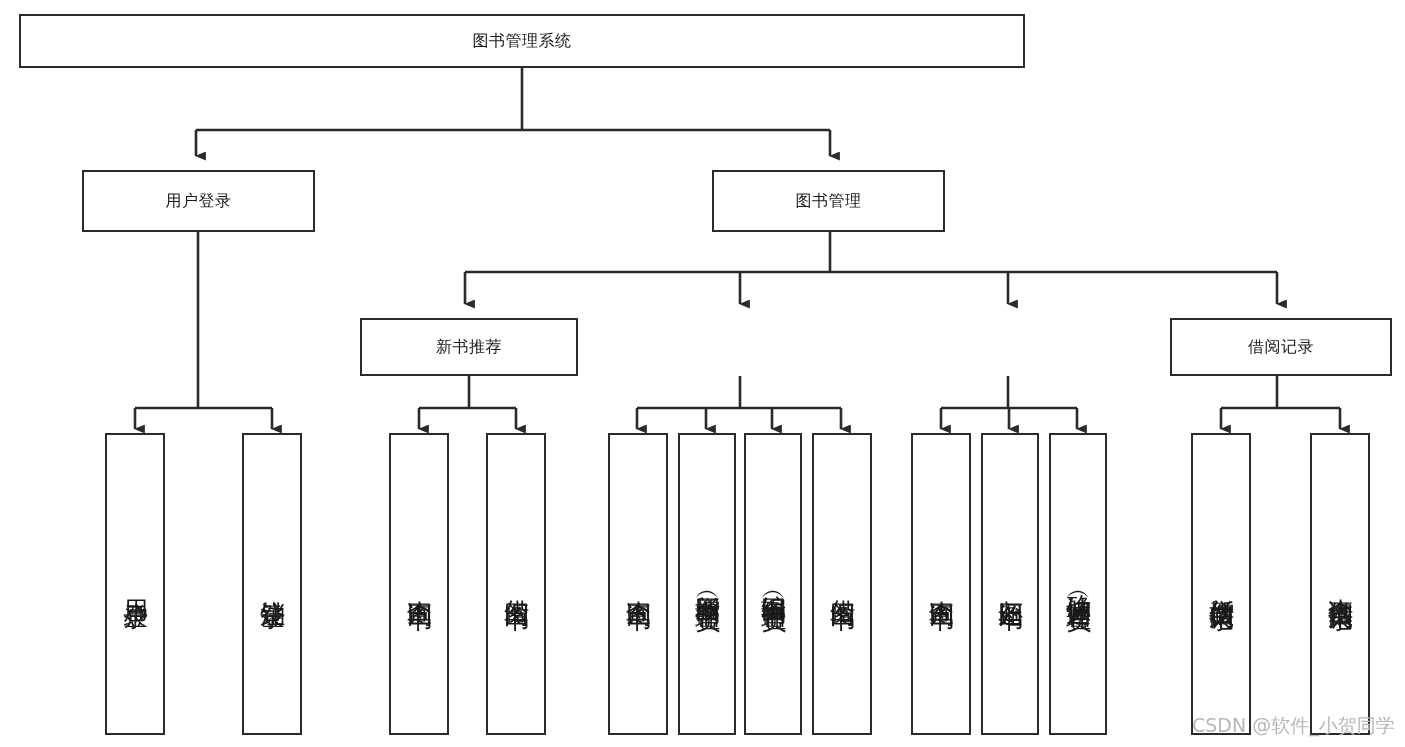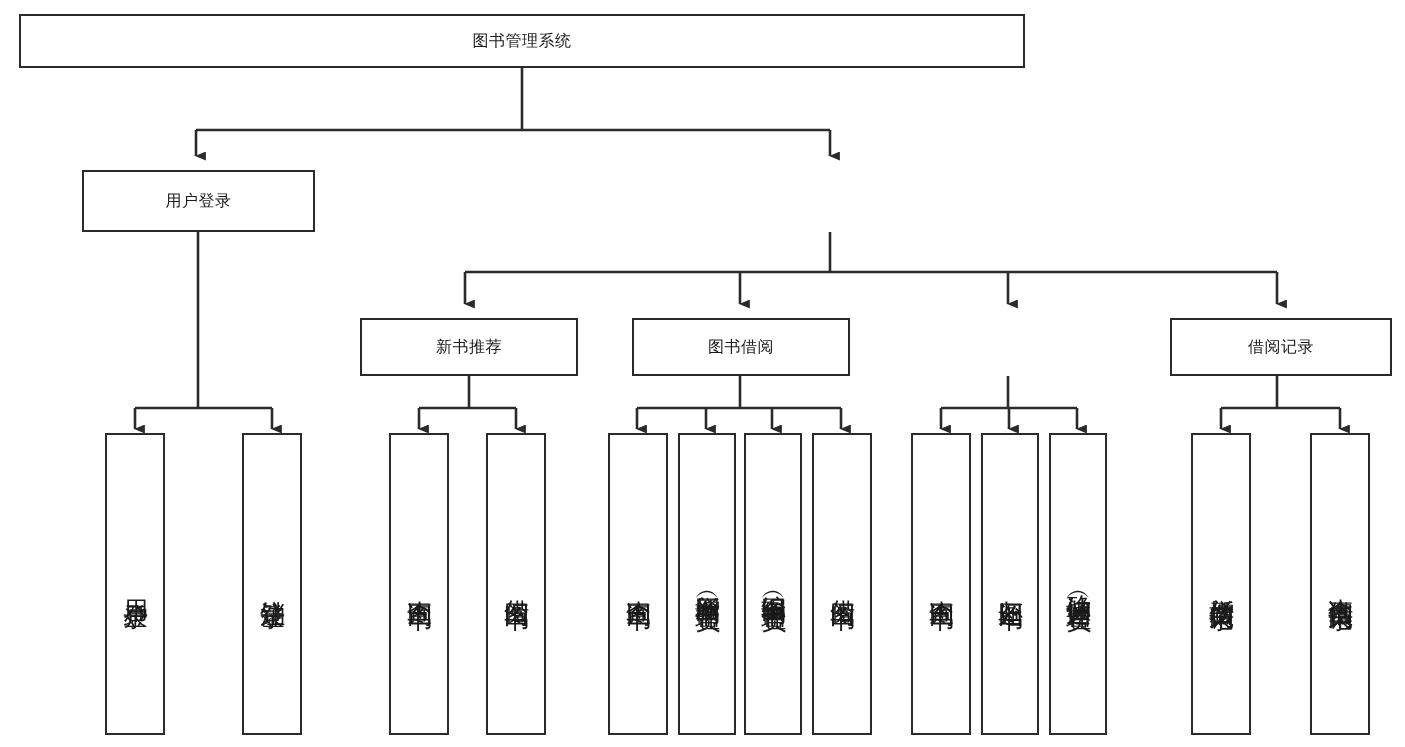--- a/index.html
+++ b/index.html
@@ -119,28 +119,28 @@
   </svg>
 
   <div class="node" style="left:19px; top:14px; width:1006px; height:54px;">
     <span class="node-label">图书管理系统</span>
   </div>
 
   <div class="node" style="left:82px; top:170px; width:233px; height:62px;">
     <span class="node-label">用户登录</span>
   </div>
 
+  <div class="node" style="left:712px; top:170px; width:233px; height:62px;">
+    <span class="node-label">图书管理</span>
+  </div>
 
   <div class="node" style="left:360px; top:318px; width:218px; height:58px;">
     <span class="node-label">新书推荐</span>
   </div>
 
-  <div class="node" style="left:632px; top:318px; width:218px; height:58px;">
-    <span class="node-label">图书借阅</span>
-  </div>
 
 
   <div class="node" style="left:1170px; top:318px; width:222px; height:58px;">
     <span class="node-label">借阅记录</span>
   </div>
 
   <div class="node vertical" style="left:105px; top:433px; width:60px; height:302px;">
     <span class="node-label">用户登录</span>
   </div>
 
@@ -185,14 +185,15 @@
   </div>
 
   <div class="node vertical" style="left:1191px; top:433px; width:60px; height:302px;">
     <span class="node-label">新增借阅记录</span>
   </div>
 
   <div class="node vertical" style="left:1310px; top:433px; width:60px; height:302px;">
     <span class="node-label">查询借阅记录</span>
   </div>
 
+  <div class="watermark" style="left:1192px; top:713px;">CSDN @软件_小贺同学</div>
 
 </div>
 
 </body></html>

